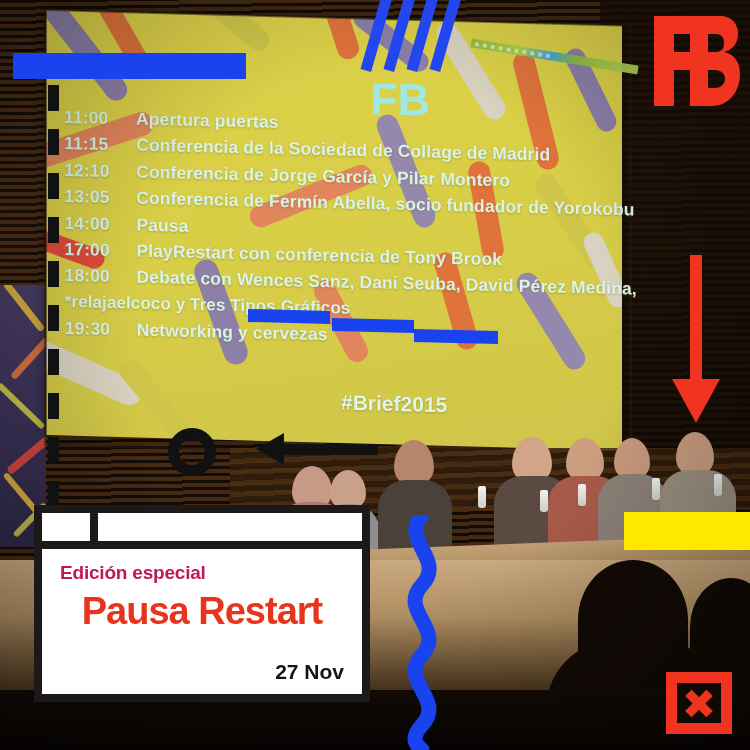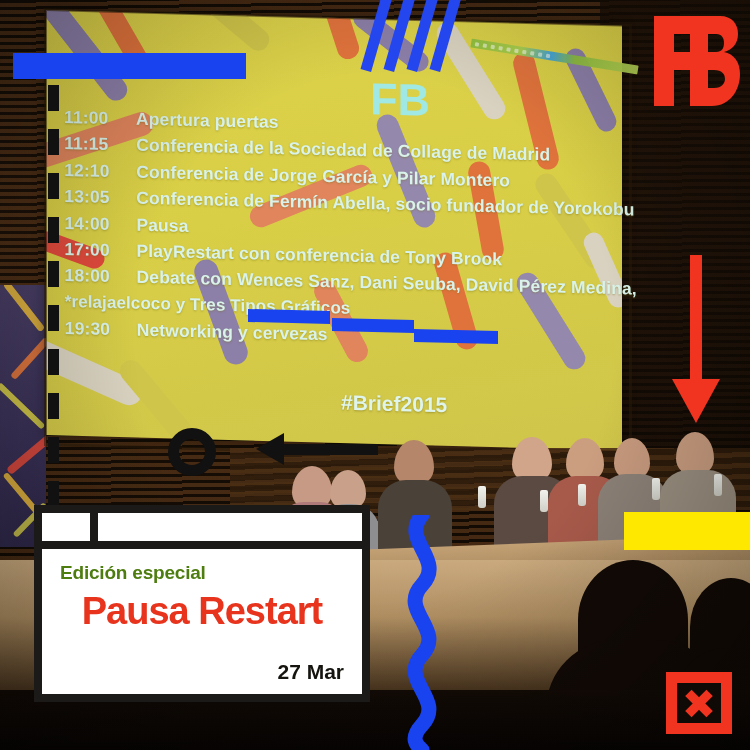--- a/index.html
+++ b/index.html
@@ -200,21 +200,21 @@
     background:#1c1a19;padding:8px;box-sizing:border-box;
   }
   .card-titlebar{display:flex;gap:8px;height:28px;}
   .card-titlebar .sq{width:48px;background:#fff;}
   .card-titlebar .bar{flex:1;background:#fff;}
   .card-body{
     margin-top:8px;height:145px;background:#fff;
     padding:13px 18px 10px 18px;box-sizing:border-box;
     display:flex;flex-direction:column;
   }
-  .card-sub{font-size:19px;font-weight:700;color:#4d7c0f;letter-spacing:-.2px;}
+  .card-sub{font-size:19px;font-weight:700;color:#be185d;letter-spacing:-.2px;}
   .card-title{
     font-size:38px;font-weight:700;color:#e8331d;
     text-align:center;letter-spacing:-1px;margin-top:6px;
   }
   .card-date{
     margin-top:auto;text-align:right;
     font-size:21px;font-weight:700;color:#16140f;
   }
 
   .vignette{
@@ -393,17 +393,17 @@
   </div>
 
   <div class="card">
     <div class="card-titlebar">
       <span class="sq"></span>
       <span class="bar"></span>
     </div>
     <div class="card-body">
       <div class="card-sub">Edición especial</div>
       <div class="card-title">Pausa Restart</div>
-      <div class="card-date">27 Mar</div>
+      <div class="card-date">27 Nov</div>
     </div>
   </div>
 
 </div>
 
 </body></html>

